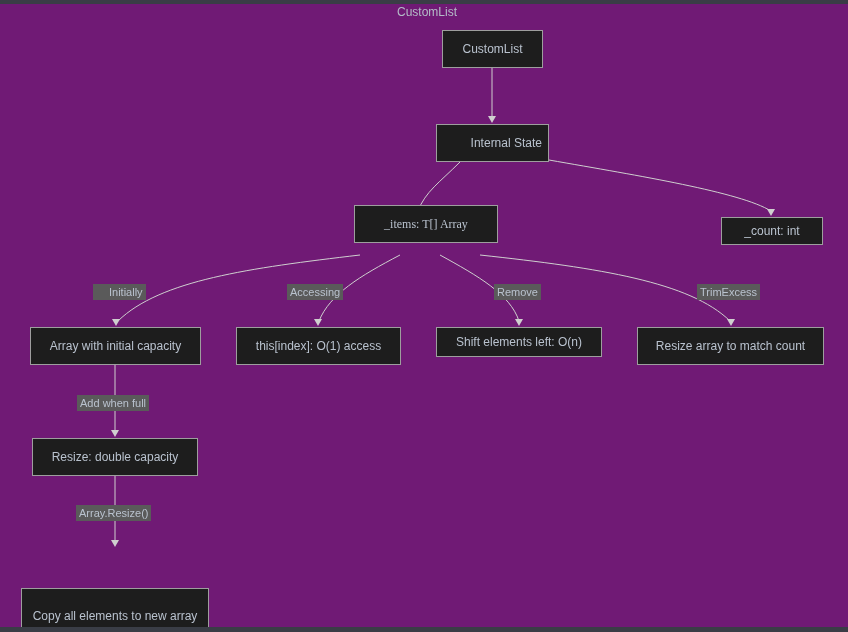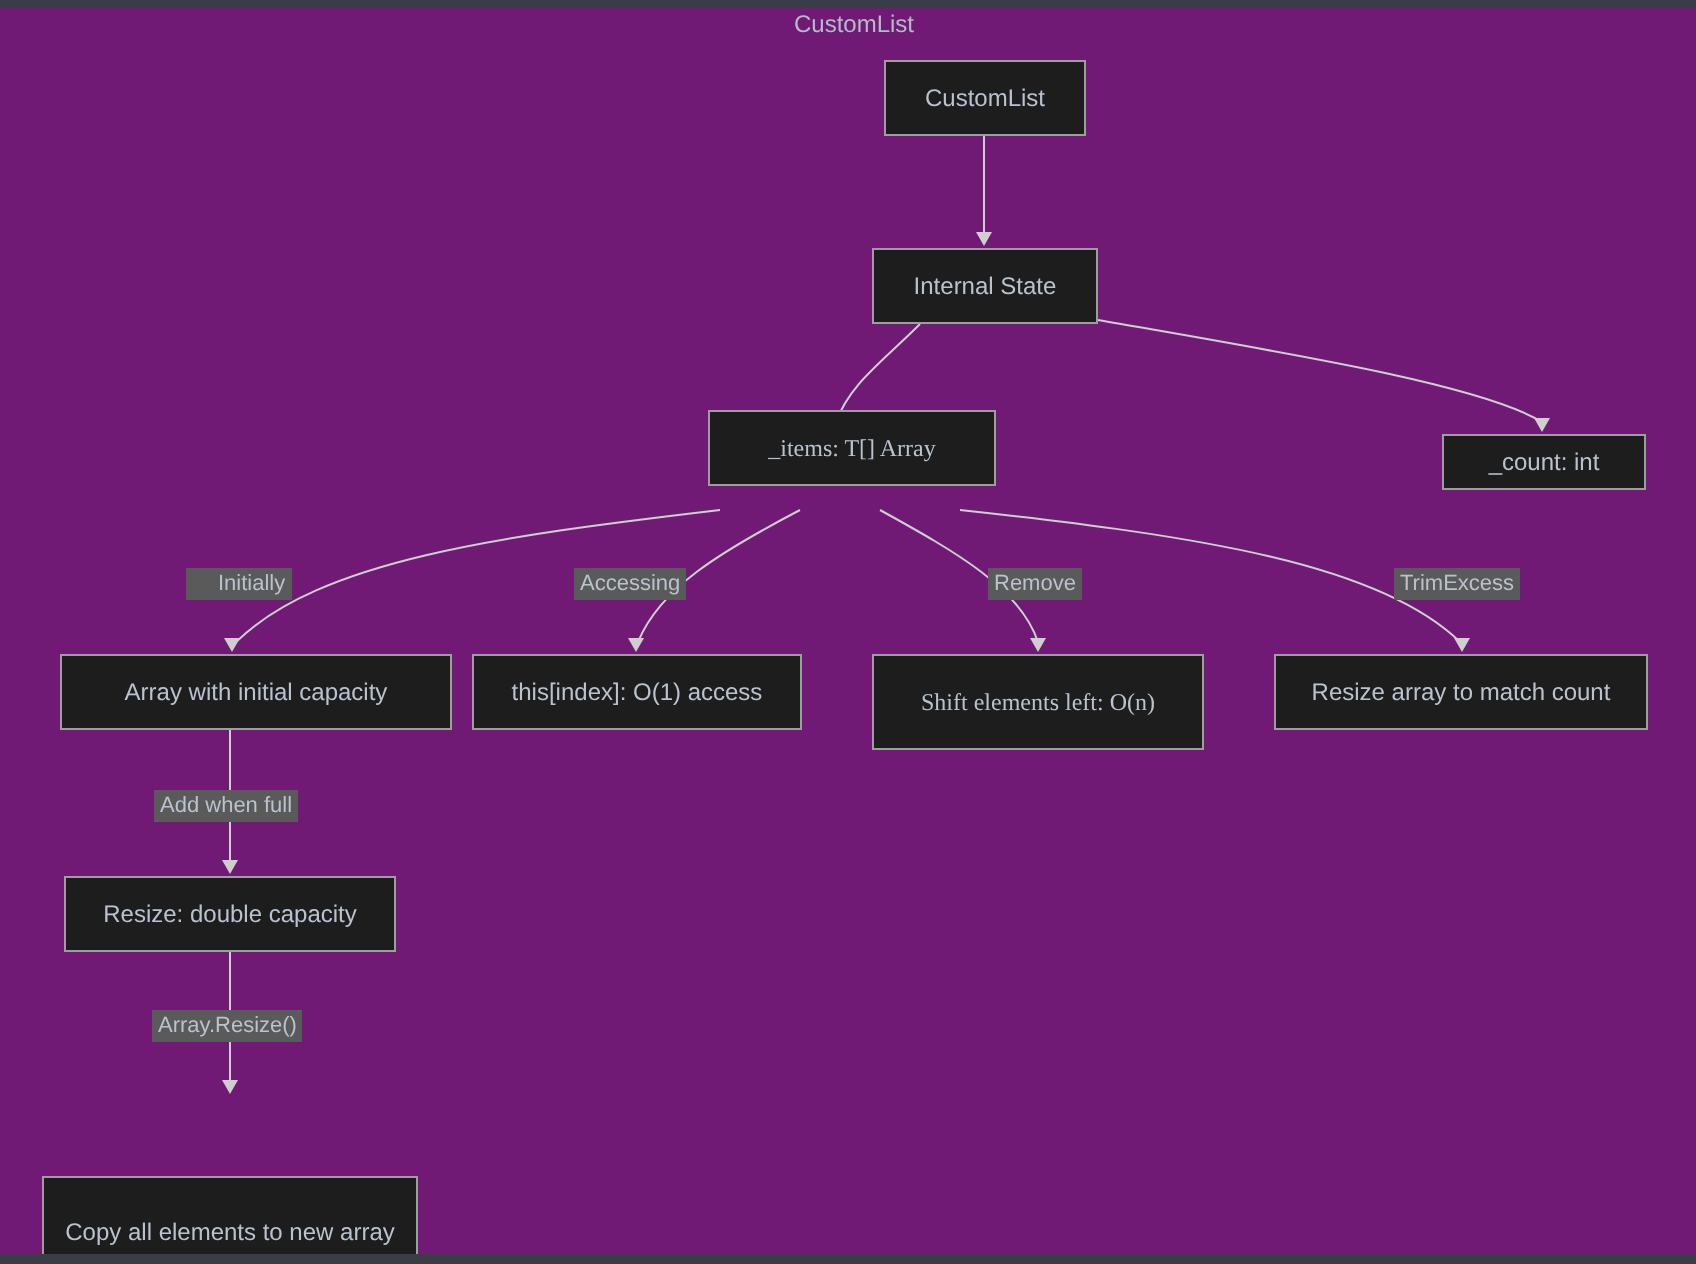--- a/index.html
+++ b/index.html
@@ -93,36 +93,36 @@
       <path d="M 115 365 L 115 432" fill="none" stroke="#cfcfcf" stroke-width="1"></path>
       <polygon points="111,430 119,430 115,437" fill="#cfcfcf"></polygon>
       <path d="M 115 476 L 115 542" fill="none" stroke="#cfcfcf" stroke-width="1"></path>
       <polygon points="111,540 119,540 115,547" fill="#cfcfcf"></polygon>
     </svg>
 
   <div id="node-layer">
       <div class="node" style="left: 442px; top: 30px; width: 101px; height: 38px;">
         <span>CustomList</span>
       </div>
-      <div class="node" style="left: 436px; top: 124px; width: 113px; height: 38px;">
+      <div class="node" style="left: 436px; top: 124px; width: 113px; height: 38px; justify-content: flex-end;">
         <span>Internal State</span>
       </div>
       <div class="node" style="left: 354px; top: 205px; width: 144px; height: 38px; font-family: Liberation Serif, serif;">
         <span>_items: T[] Array</span>
       </div>
       <div class="node" style="left: 721px; top: 217px; width: 102px; height: 28px;">
         <span>_count: int</span>
       </div>
-      <div class="node" style="left: 30px; top: 327px; width: 196px; height: 38px;">
+      <div class="node" style="left: 30px; top: 327px; width: 171px; height: 38px;">
         <span>Array with initial capacity</span>
       </div>
       <div class="node" style="left: 236px; top: 327px; width: 165px; height: 38px; align-items: center;">
         <span>this[index]: O(1) access</span>
       </div>
-      <div class="node" style="left: 436px; top: 327px; width: 166px; height: 48px; font-family: Liberation Serif, serif;">
+      <div class="node" style="left: 436px; top: 327px; width: 166px; height: 30px;">
         <span>Shift elements left: O(n)</span>
       </div>
       <div class="node" style="left: 637px; top: 327px; width: 187px; height: 38px;">
         <span>Resize array to match count</span>
       </div>
       <div class="node" style="left: 32px; top: 438px; width: 166px; height: 38px;">
         <span>Resize: double capacity</span>
       </div>
       <div class="node" style="left: 21px; top: 548px; width: 188px; height: 55px; margin-top: 40px;">
         <span>Copy all elements to new array</span>

